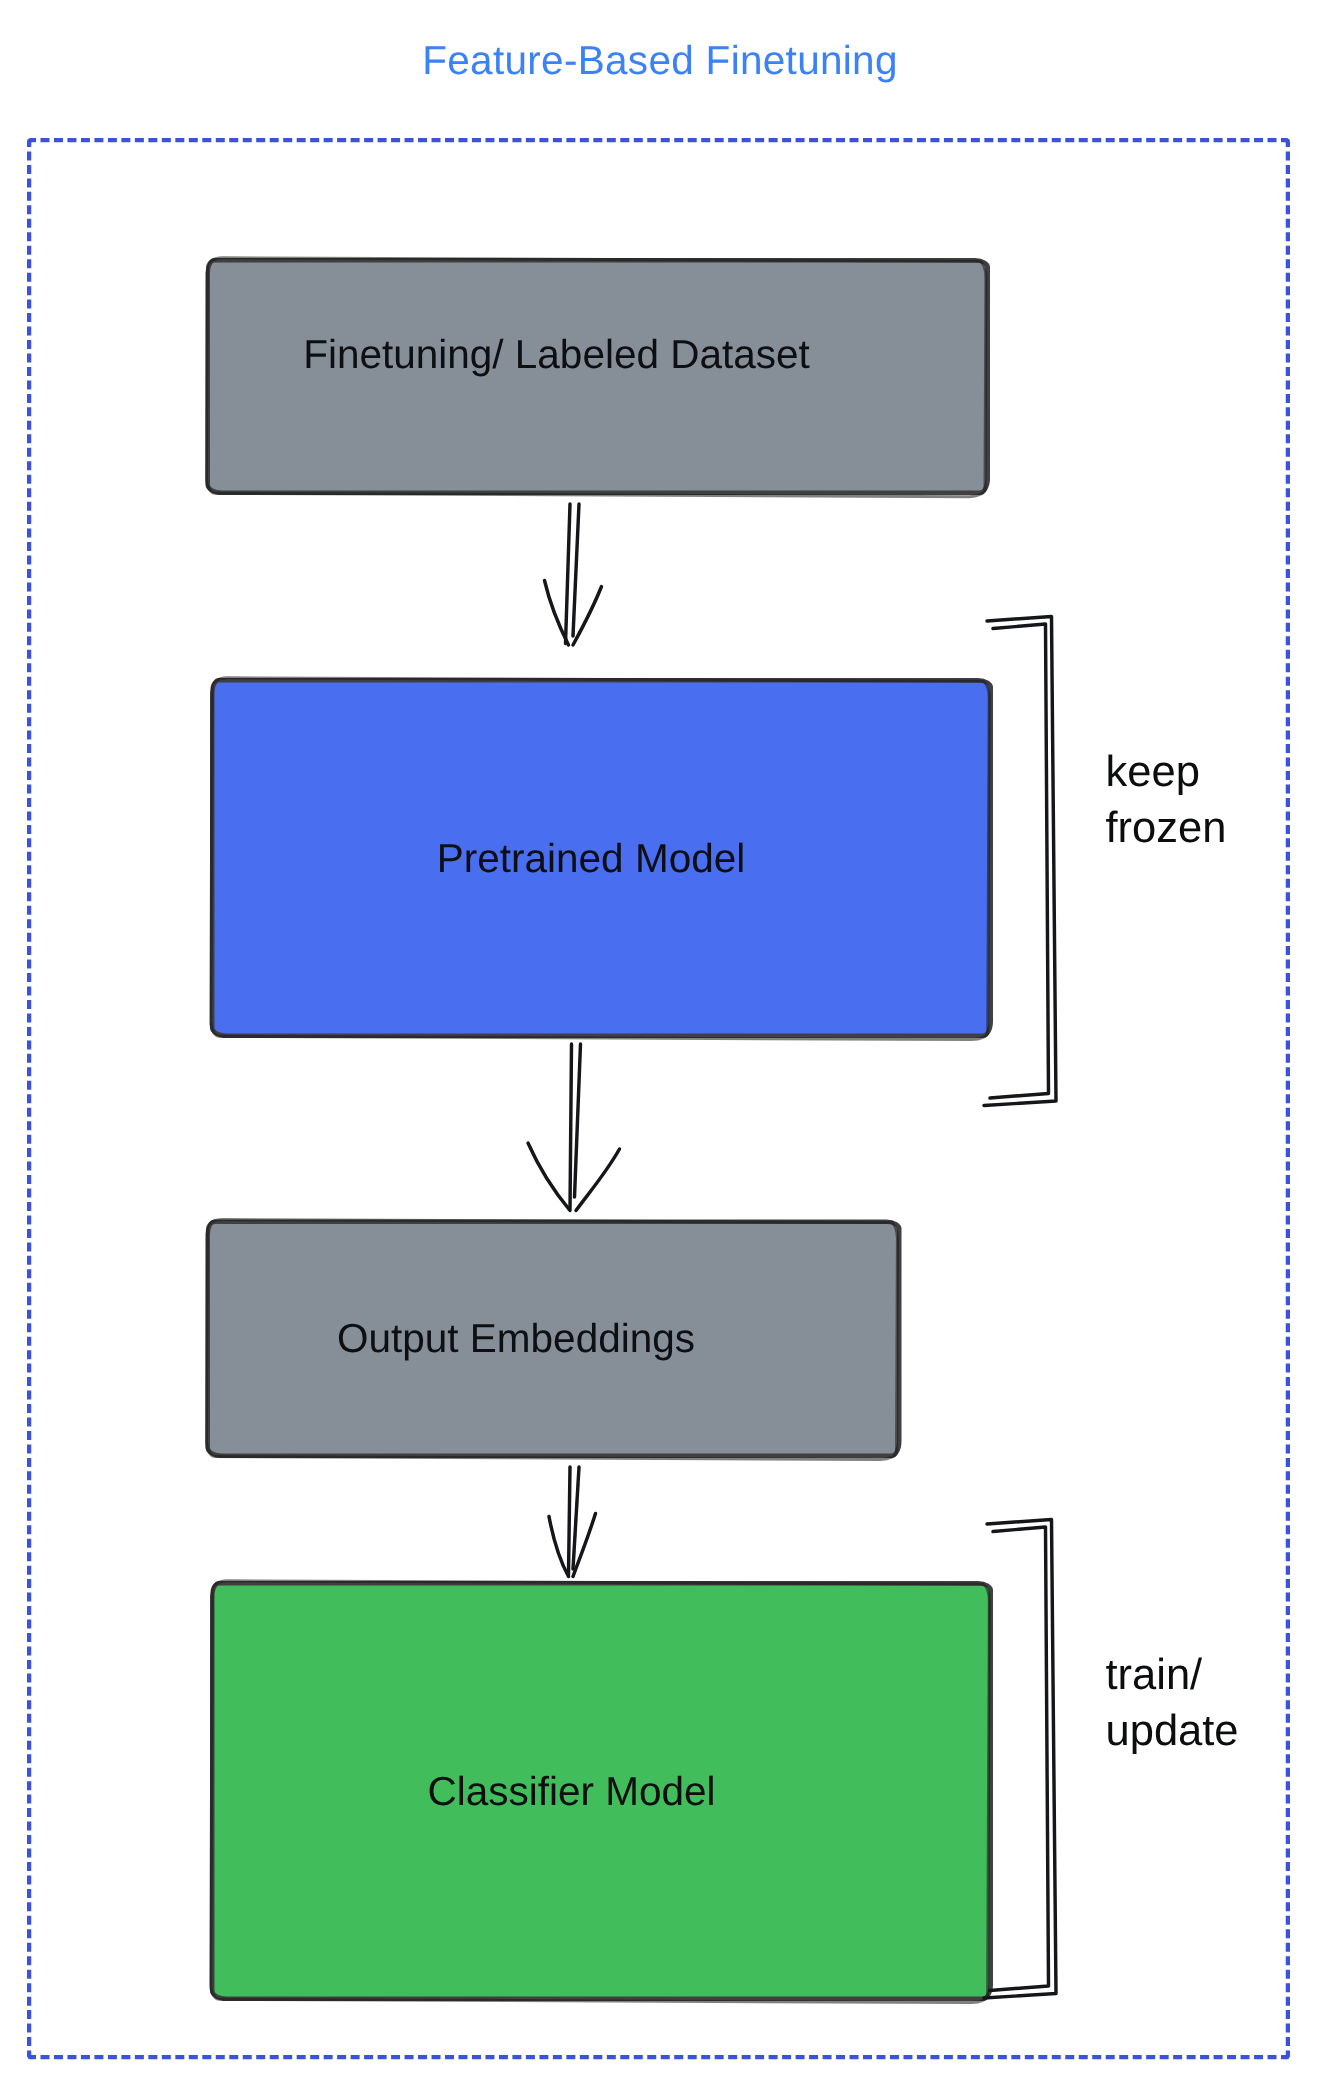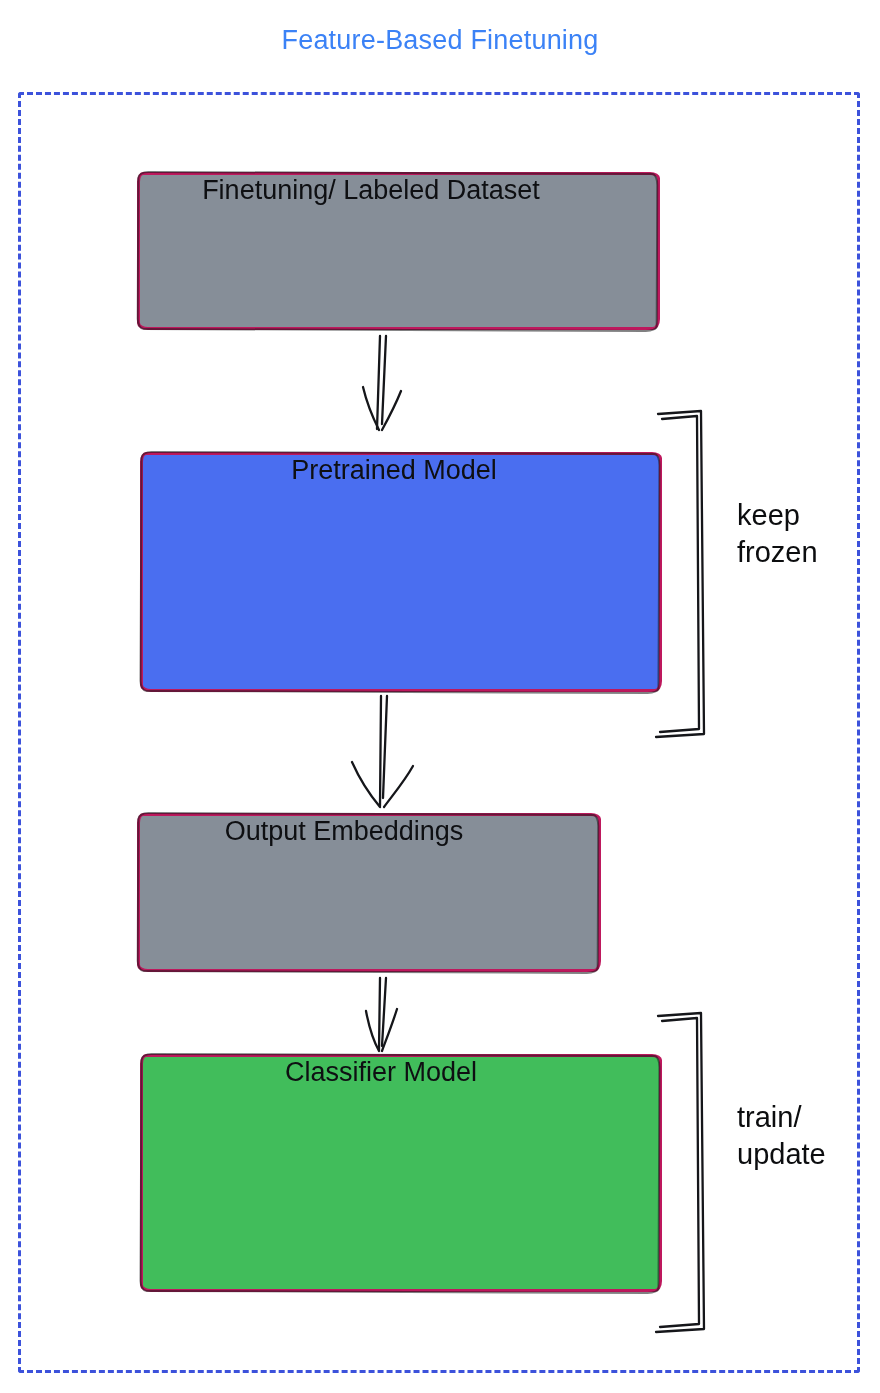--- a/index.html
+++ b/index.html
@@ -11,38 +11,38 @@
     position:absolute; top:24px; left:0; width:100%;
     text-align:center; font-size:27px; line-height:32px;
     color:#3b82f6; letter-spacing:0.2px;
   }
   .dashed-frame {
     position:absolute; left:18px; top:92px; width:842px; height:1281px;
     box-sizing:border-box; border:3px dashed #3c52db; border-radius:3px;
   }
   .node {
     position:absolute; box-sizing:border-box;
-    display:flex; justify-content:center;
-    border:3px solid #be185d; color:#0e0f12; font-size:27px;
+    display:flex; align-items:center; justify-content:center;
+    border:3px solid #404040; color:#0e0f12; font-size:27px;
     border-radius:6px 10px 7px 11px / 10px 6px 11px 7px;
   }
   .node::after {
     content:""; position:absolute; inset:-3px -1px -4px -3px;
     border:2px solid #17181a; opacity:0.55; pointer-events:none;
     border-radius:11px 6px 12px 7px / 7px 12px 6px 11px;
     transform:rotate(0.25deg);
   }
   .node-gray  { background:#868e98; }
   .node-blue  { background:#4a6ef0; }
   .node-green { background:#41bd5b; }
 
   #node-dataset    { left:137px; top:172px; width:523px; height:158px; padding:0 55px 30px 0; }
   #node-pretrained { left:140px; top:452px; width:522px; height:240px; padding-right:62px;padding-left:48px; }
   #node-embeddings { left:137px; top:813px; width:464px; height:159px; padding-right:50px; }
-  #node-classifier { left:140px; top:1054px; width:522px; height:238px; padding-right:40px; }
+  #node-classifier { left:140px; top:1054px; width:522px; height:280px; padding-right:40px; }
 
   .overlay {
     position:absolute; left:0; top:0; width:880px; height:1393px;
     pointer-events:none;
   }
   .overlay path { fill:none; stroke:#15161a; stroke-width:2.3; stroke-linecap:round; stroke-linejoin:round; }
 
   .annotation {
     position:absolute; color:#0c0d0f; font-size:29px; line-height:37px;
   }

